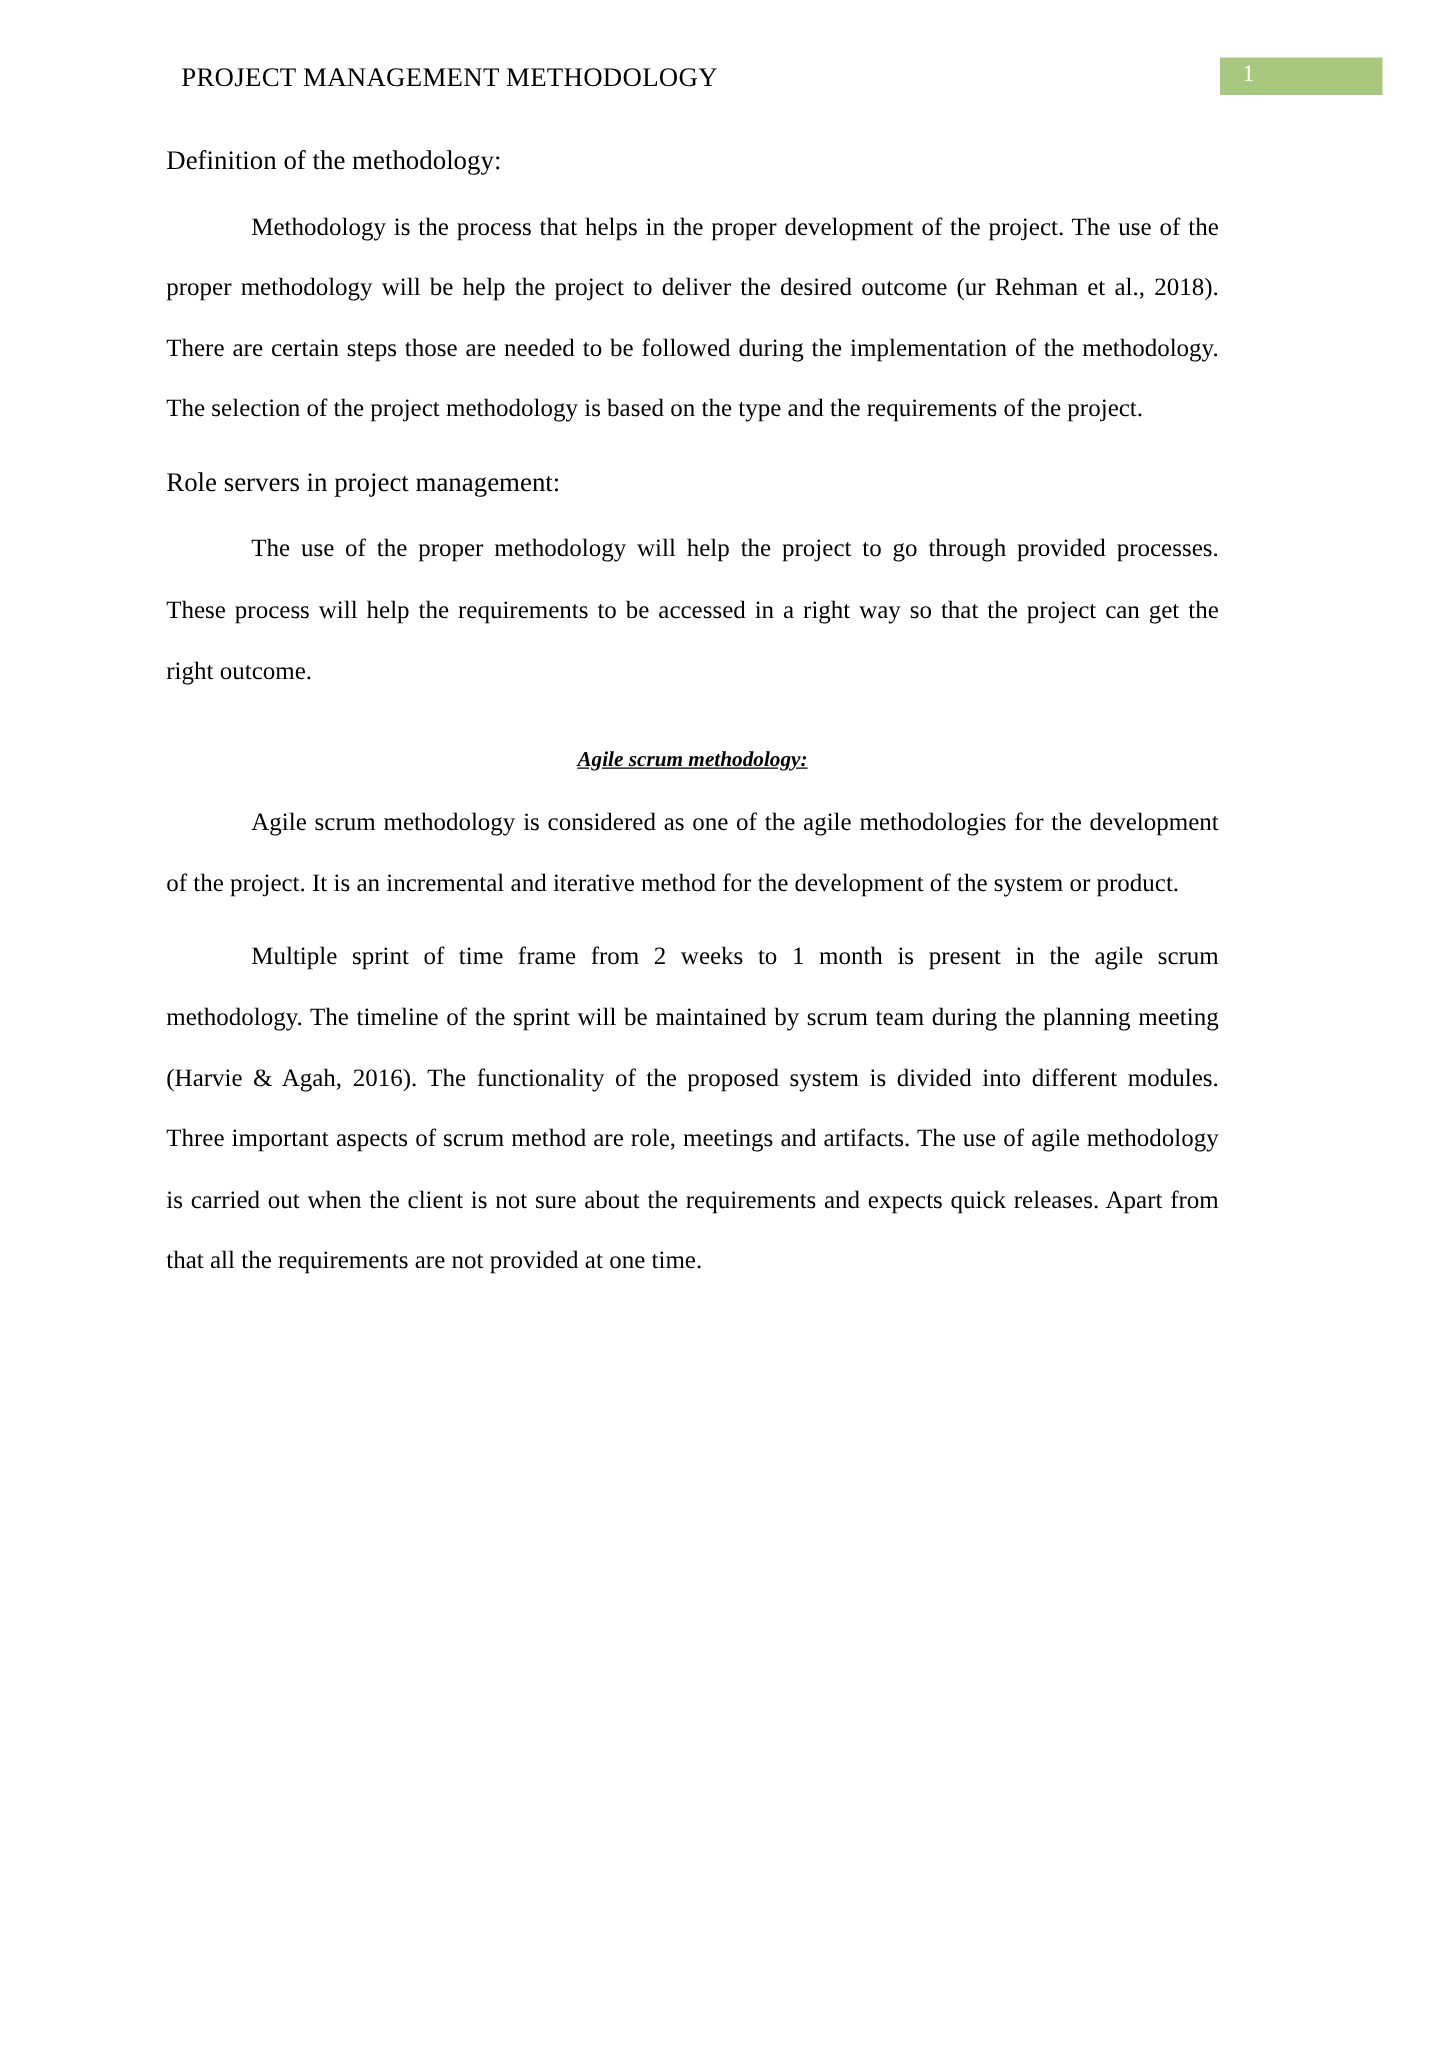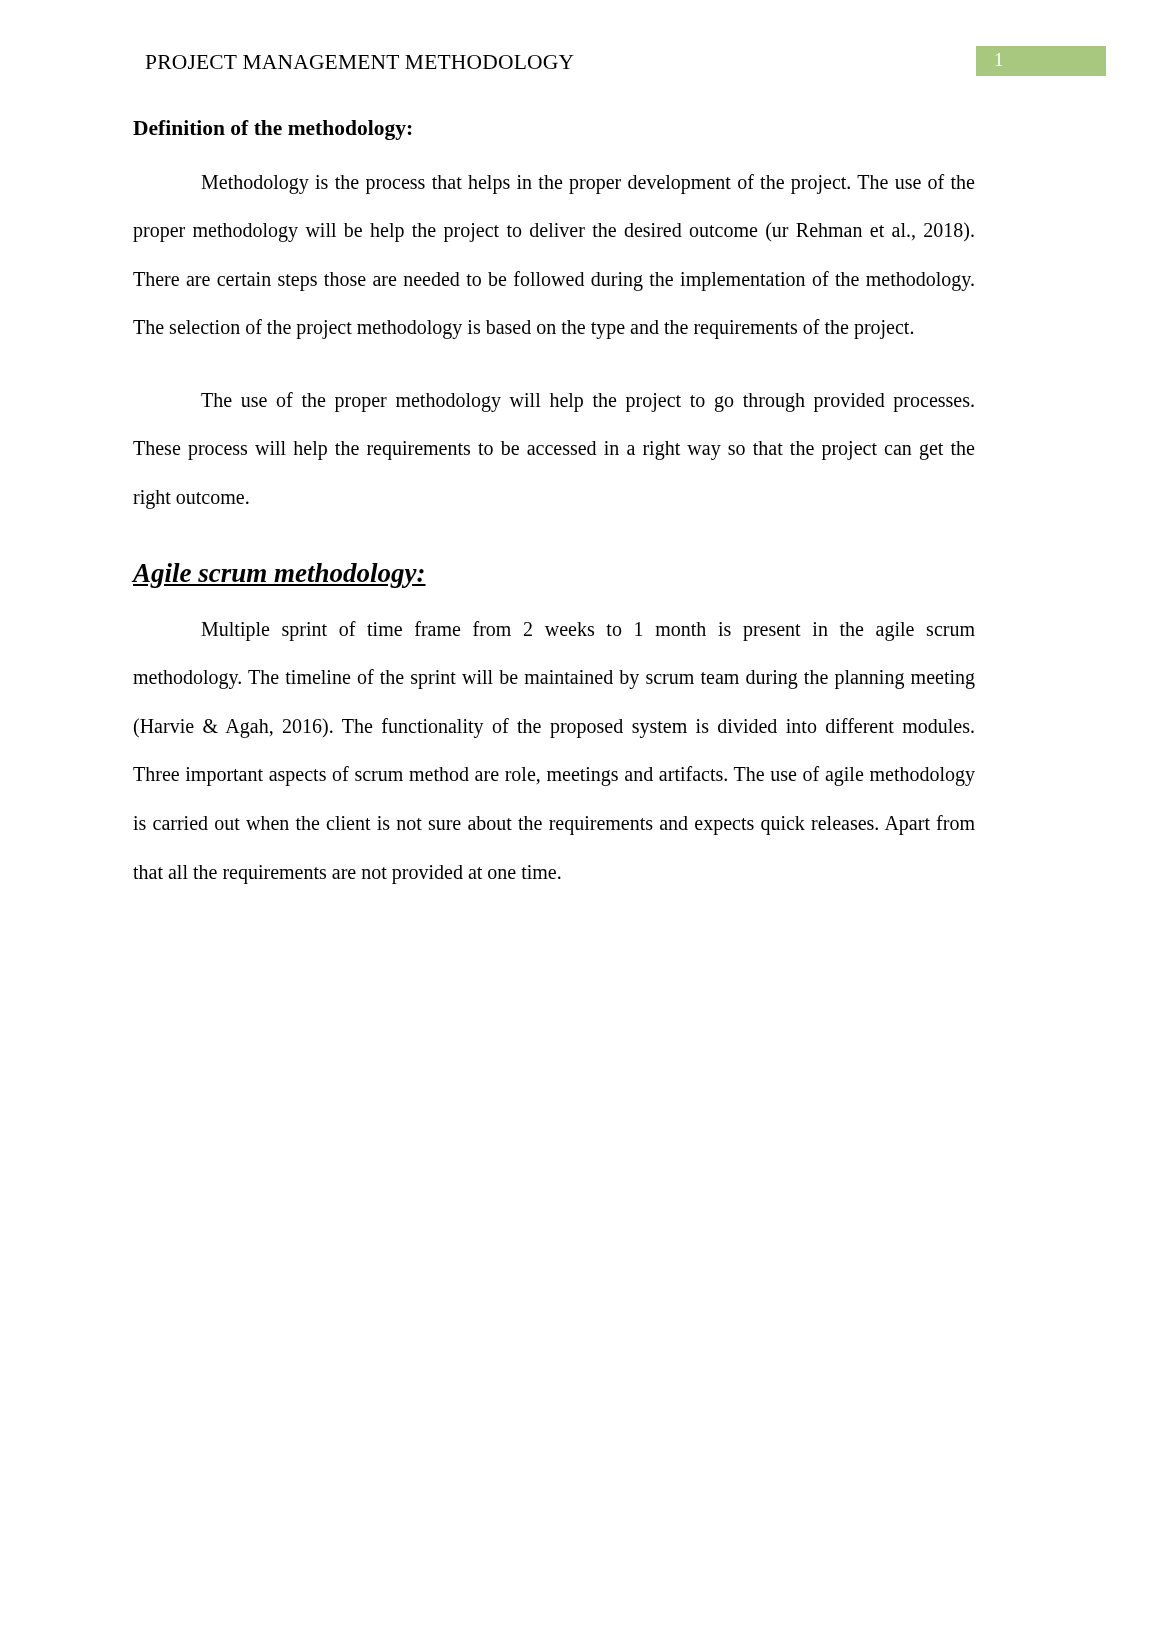--- a/index.html
+++ b/index.html
@@ -52,31 +52,32 @@
     font-size: 19px;
     color: #ffffff;
   }
   .content {
     position: absolute;
     left: 133px;
     top: 118px;
     width: 842px;
   }
   .h-bold {
-    font-weight: bold;
+    font-weight: normal;
     font-size: 21.5px;
     line-height: 1.0;
     margin: 0 0 18px 0;
   }
   .h-italic {
     font-style: italic;
     text-decoration: underline;
-    font-size: 27px;
+    font-size: 17px;
     line-height: 1.0;
     margin: 0 0 18px 0;
+    text-align: center;
   }
   p.body-text {
     font-size: 20px;
     line-height: 2.43;
     text-align: justify;
     margin: 0 0 10px 0;
     text-indent: 0;
   }
   p.indent {
     text-indent: 68px;
@@ -96,24 +97,26 @@
     </div>
   </div>
 
   <div class="content">
 
     <h2 class="h-bold">Definition of the methodology:</h2>
     <p class="body-text indent gap-after-para">Methodology is the process that helps in the proper development of the project. The use of the proper methodology will be help the project to deliver the desired outcome (ur Rehman et al., 2018). There are certain steps those are needed to be followed during the implementation of the methodology. The selection of the project methodology is based on the type and the requirements of the project.</p>
 
     <div class="block-sep"></div>
 
+    <h2 class="h-bold">Role servers in project management:</h2>
     <p class="body-text indent gap-after-para">The use of the proper methodology will help the project to go through provided processes. These process will help the requirements to be accessed in a right way so that the project can get the right outcome.</p>
 
     <div class="block-sep"></div>
 
 
     <div class="block-sep"></div>
 
     <h2 class="h-italic">Agile scrum methodology:</h2>
+    <p class="body-text indent gap-after-para">Agile scrum methodology is considered as one of the agile methodologies for the development of the project. It is an incremental and iterative method for the development of the system or product.</p>
     <p class="body-text indent">Multiple sprint of time frame from 2 weeks to 1 month is present in the agile scrum methodology. The timeline of the sprint will be maintained by scrum team during the planning meeting (Harvie &amp; Agah, 2016).  The functionality of the proposed system is divided into different modules. Three important aspects of scrum method are role, meetings and artifacts. The use of agile methodology is carried out when the client is not sure about the requirements and expects quick releases. Apart from that all the requirements are not provided at one time.</p>
 
   </div>
 </div>
 
 </body></html>

